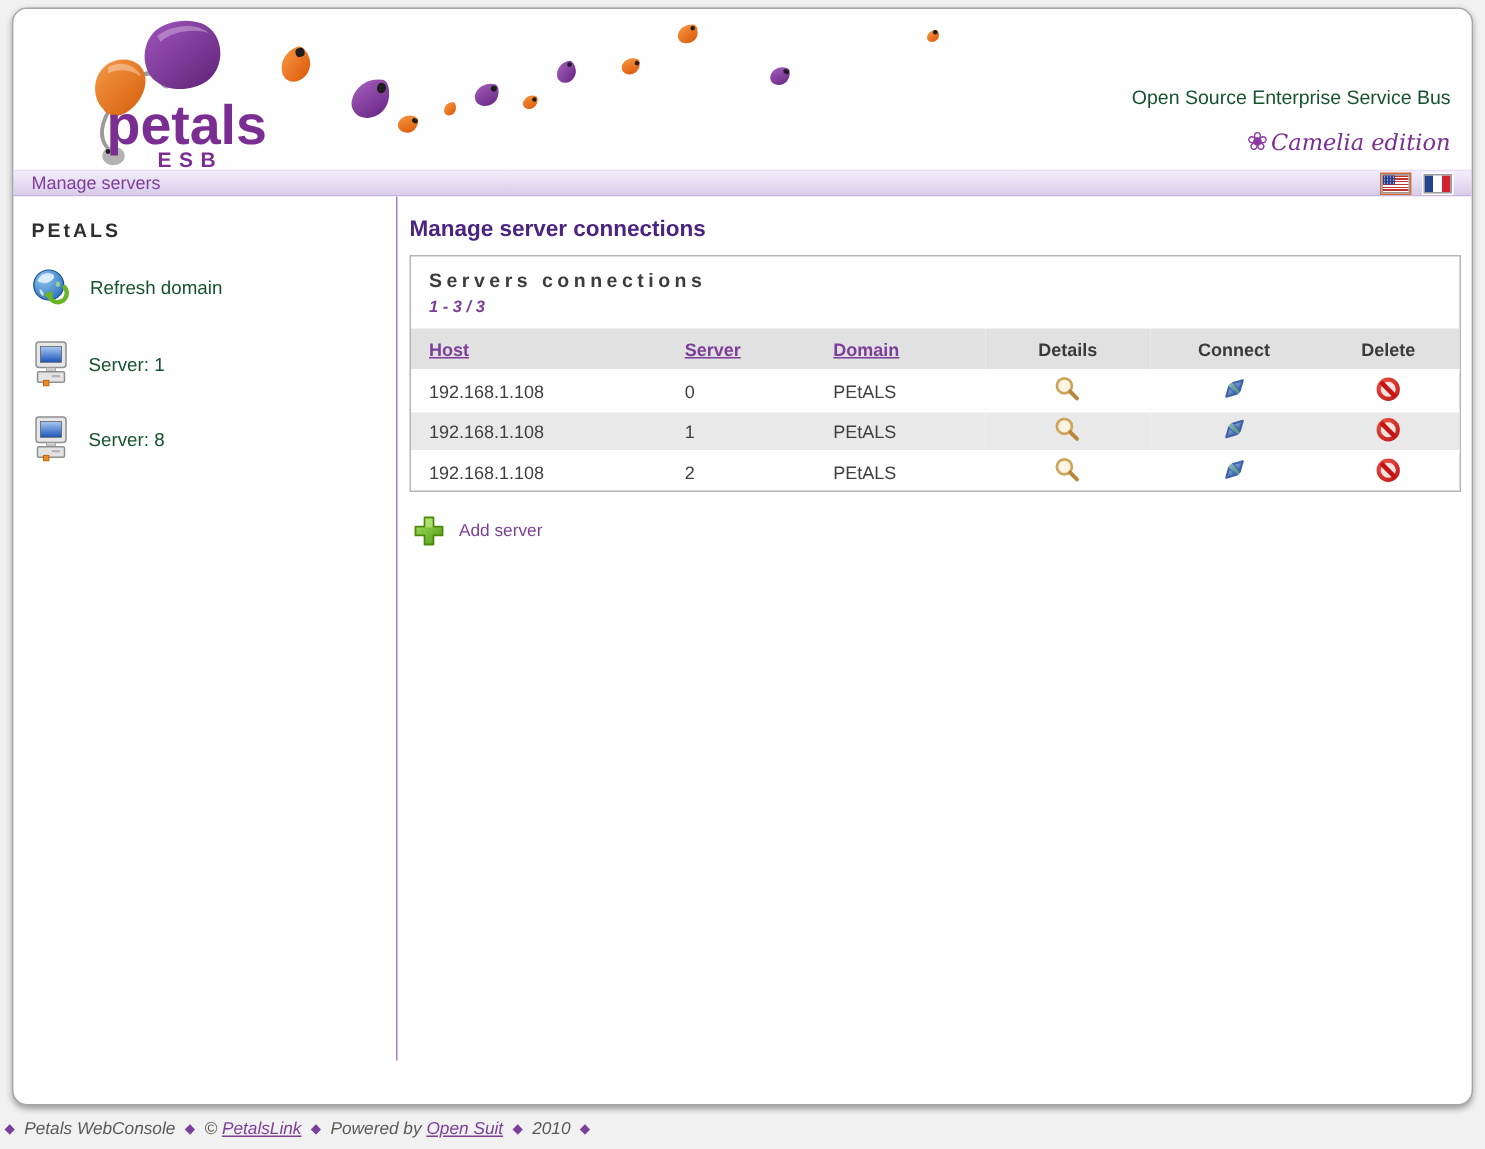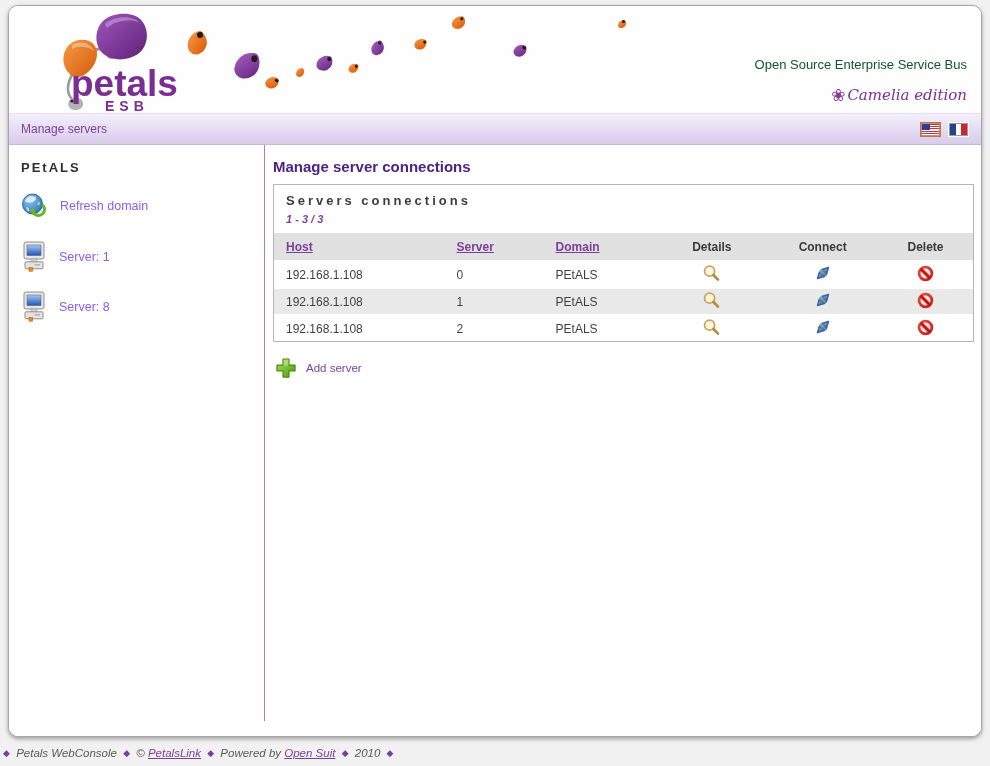--- a/index.html
+++ b/index.html
@@ -38,21 +38,21 @@
   }
   .petal.p-or { background:linear-gradient(135deg,#f5913c 15%,#dd5f0e 85%); }
   .petal.p-pu { background:linear-gradient(135deg,#a05ab8 15%,#6e2b88 85%); }
   .petal.dotted::after {
     content:""; position:absolute; right:12%; top:6%;
     width:26%; height:26%; min-width:3px; min-height:3px;
     background:#1d1d1d; border-radius:50%;
   }
   
   .breadcrumb-bar {
-    height:32px; display:flex; align-items:center; justify-content:space-between;
+    height:18px; display:flex; align-items:center; justify-content:space-between;
     padding:0 12px;
     background:linear-gradient(180deg,#f3eefb 0%,#e5dbf2 55%,#d8ccea 100%);
     border-top:1px solid #e7e0f2; border-bottom:1px solid #c7b7dd;
   }
   .breadcrumb { color:#7b3f9a; font-size:12px; cursor:pointer; }
   .lang-flags { display:flex; align-items:center; gap:7px; }
   .flag-btn { border:none; background:transparent; padding:0; cursor:pointer; display:flex; }
   .flag-wrap { display:inline-block; padding:1px; background:#fff; border:1px solid transparent; }
   .flag-wrap.selected { border-color:#d96a35; }
   .flag-us {
@@ -76,21 +76,21 @@
   .sidebar {
     position:absolute; left:0; top:0; width:256px; height:576px;
     border-right:1px solid #a87fc0; padding:12px 10px 0 12px;
   }
   .sidebar-title {
     color:#2e2e2e; font-size:13px; font-weight:bold; letter-spacing:2px;
     margin:3px 0 18px 0;
   }
   .side-item {
     display:flex; align-items:center; gap:12px; cursor:pointer;
-    margin-bottom:22px; color:#8b5cf6; font-size:12.5px;
+    margin-bottom:22px; color:#14532d; font-size:12.5px;
   }
   .side-item .ic { flex:0 0 auto; display:flex; }
   .side-item.server-item { margin-bottom:18px; }
   .main {
     position:absolute; left:257px; top:0; right:0; bottom:0;
     padding:13px 7px 0 7px;
   }
   .main-title {
     color:#4a2383; font-size:15px; font-weight:bold; margin:0 0 9px 0;
   }

